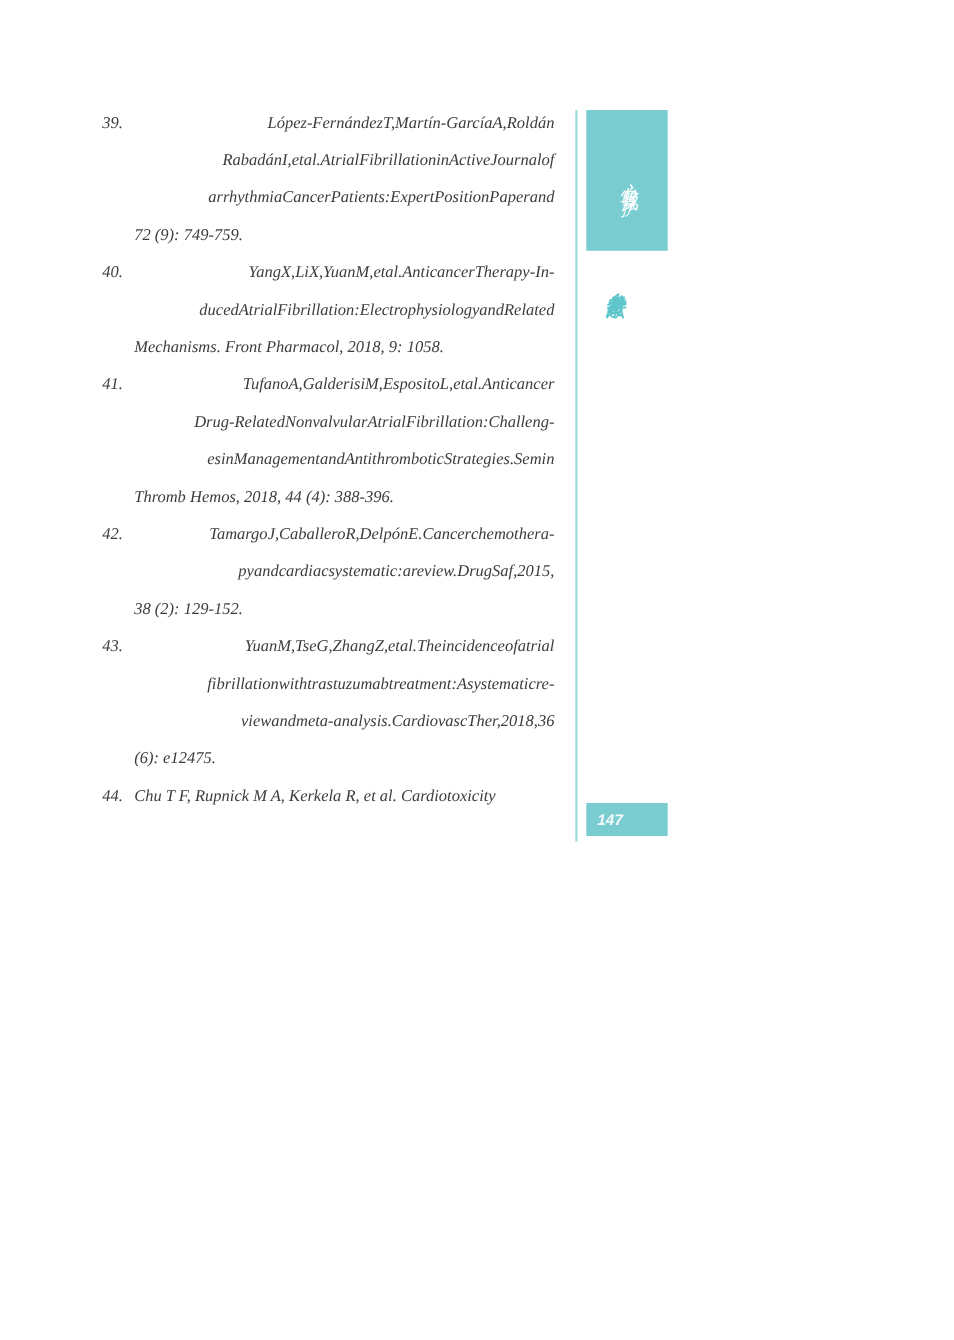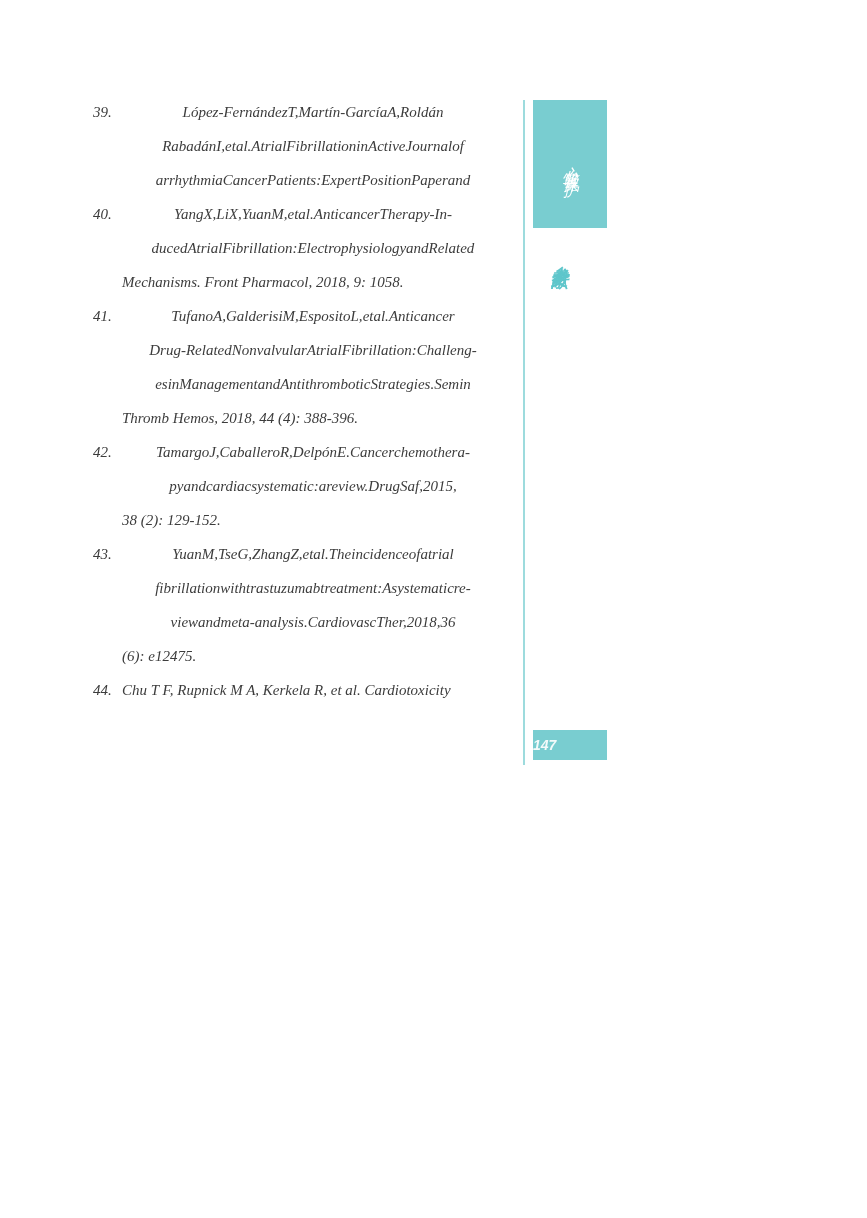--- a/index.html
+++ b/index.html
@@ -37,21 +37,21 @@
     line-height: 34px;
   }
   .ref-lines { flex: 1 1 auto; min-width: 0; }
   .ref-line {
     line-height: 34px;
     white-space: nowrap;
   }
   
   .ref-line.j {
     display: flex;
-    justify-content: center;
+    justify-content: flex-end;
   }
   .ref-line.j span { flex: 0 0 auto; }
   
   .rule {
     position: absolute;
     left: 523px;
     top: 100px;
     width: 2px;
     height: 665px;
     background: var(--rule);
@@ -93,20 +93,21 @@
     left: 533px;
     top: 730px;
     width: 74px;
     height: 30px;
     background: var(--teal-block);
     color: var(--badge-text);
     font-family: "Liberation Sans", "DejaVu Sans", sans-serif;
     font-weight: bold;
     font-size: 14px;
     line-height: 30px;
+    padding-left: 10px;
   }
 </style>
 </head>
 <body>
 
 <div class="page">
 
   <div class="refs" id="refs-list">
       <div class="ref">
         <div class="ref-num">39.</div>
@@ -131,20 +132,21 @@
             <span>of</span>
           </div>
           <div class="ref-line j">
             <span>arrhythmiaCancer</span>
             <span>Patients:</span>
             <span>Expert</span>
             <span>Position</span>
             <span>Paper</span>
             <span>and</span>
           </div>
+          <div class="ref-line">72 (9): 749-759.</div>
         </div>
       </div>
       <div class="ref">
         <div class="ref-num">40.</div>
         <div class="ref-lines">
           <div class="ref-line j">
             <span>Yang</span>
             <span>X,</span>
             <span>Li</span>
             <span>X,</span>

